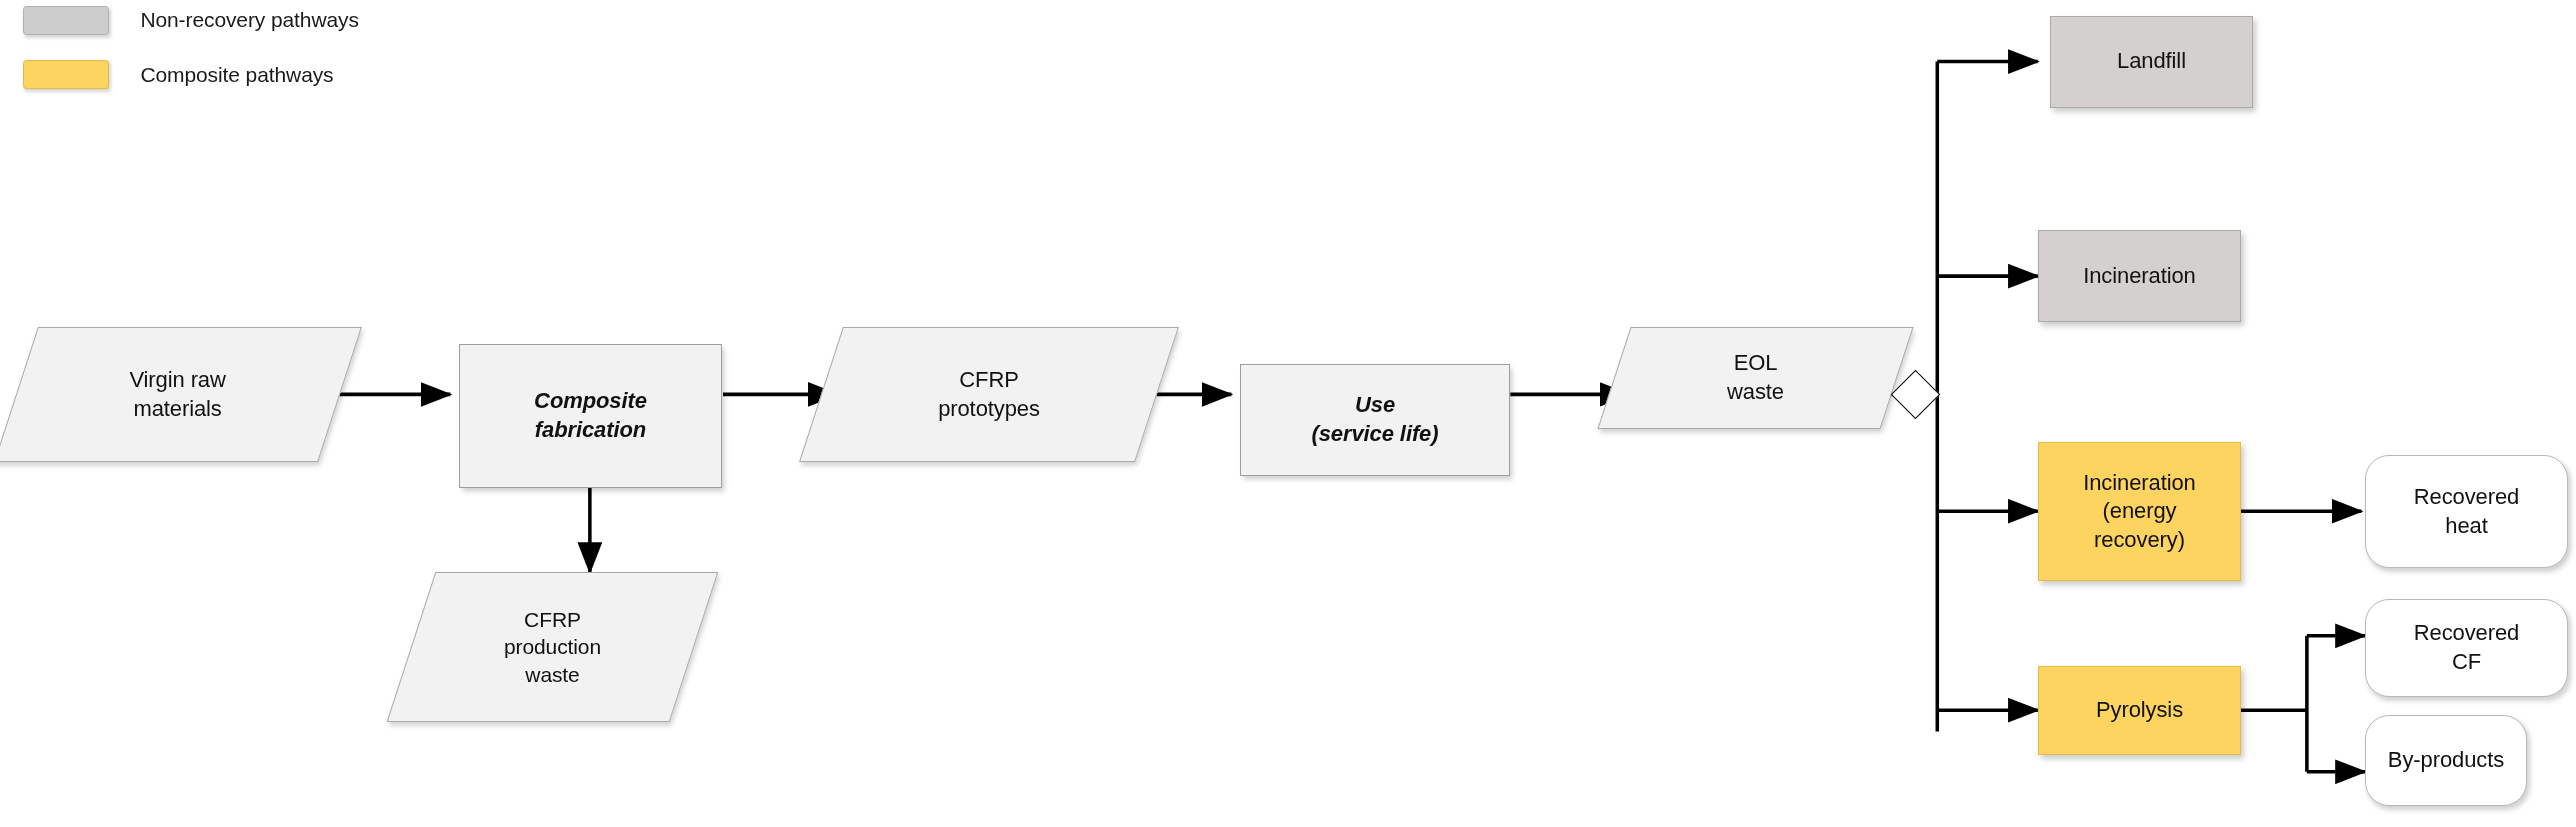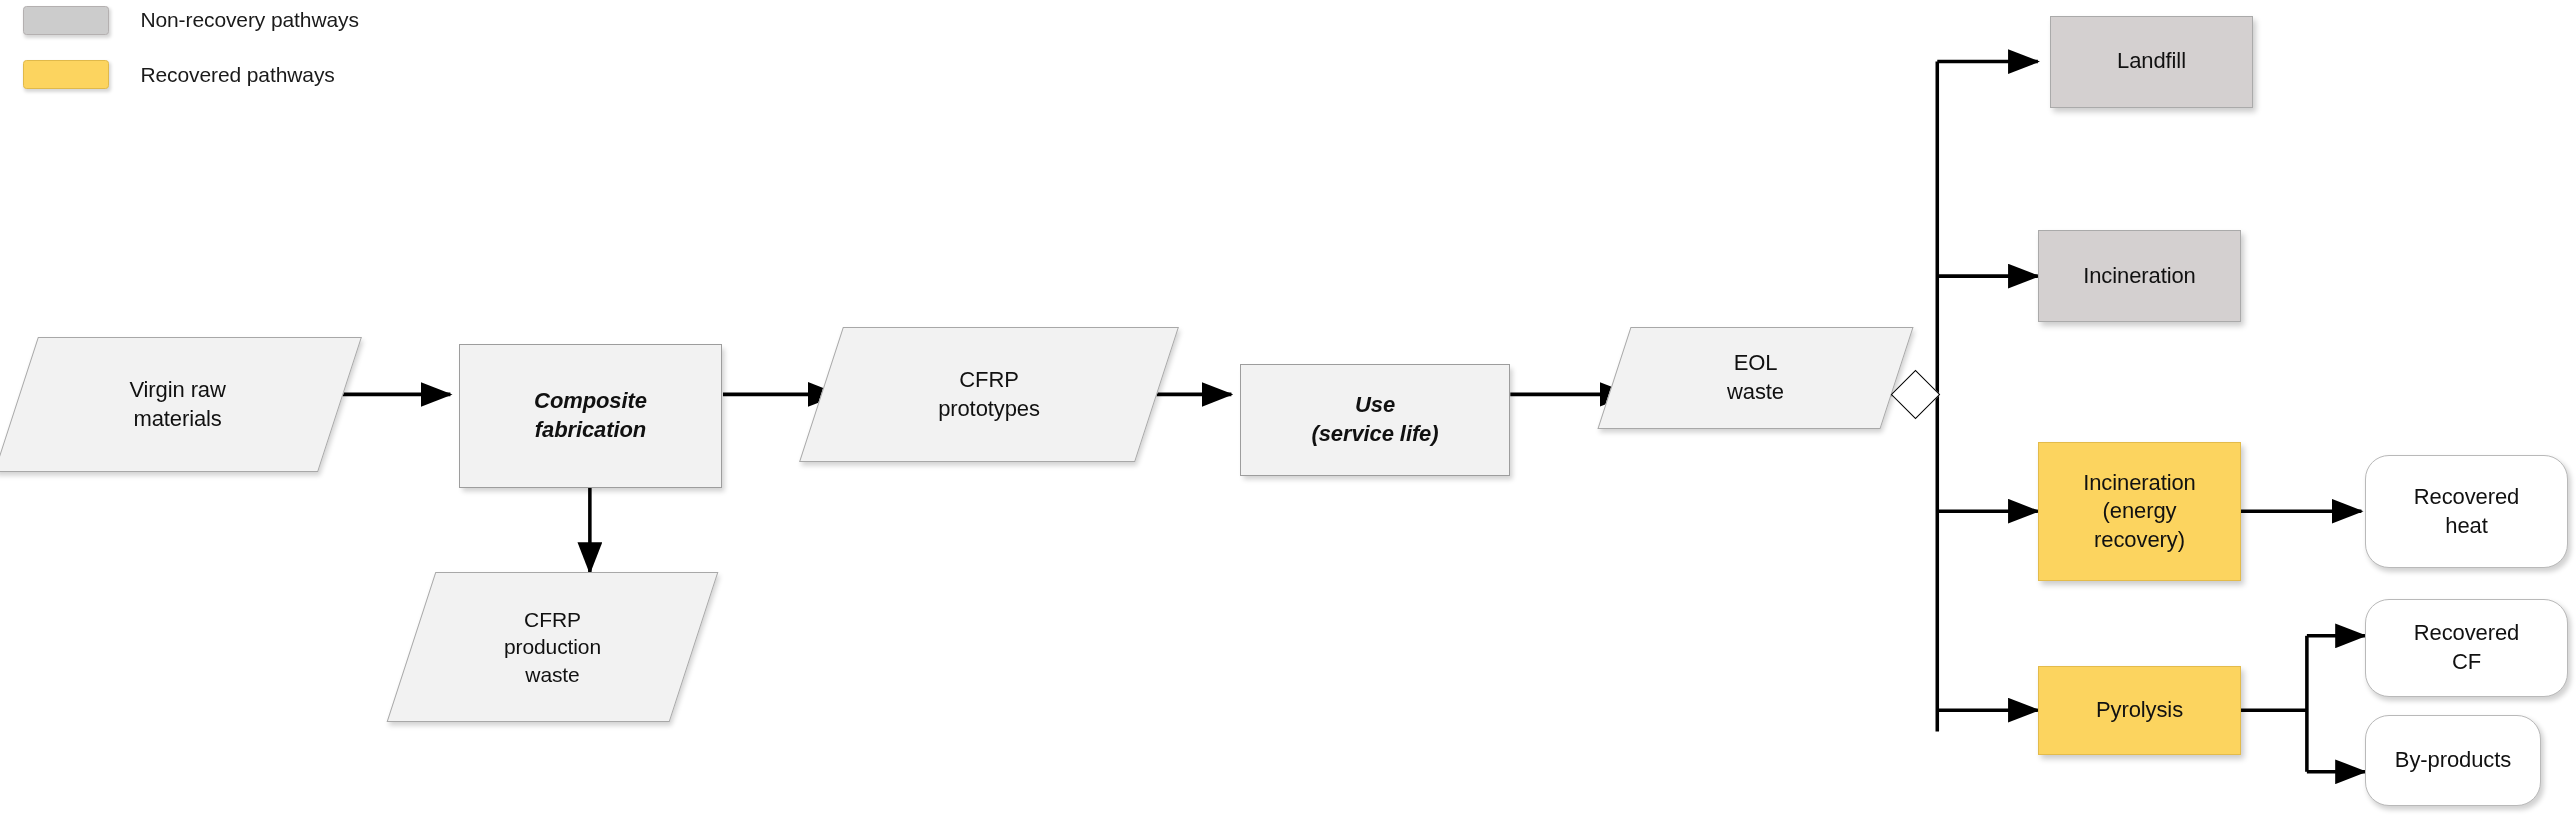--- a/index.html
+++ b/index.html
@@ -172,24 +172,24 @@
     </g>
   </svg>
 
   <div class="legend-row" style="left:23.4px; top:5.7px;">
     <div class="legend-swatch" style="background:#cccccc;"></div>
     <div class="legend-label">Non-recovery pathways</div>
   </div>
 
   <div class="legend-row" style="left:23.4px; top:60px;">
     <div class="legend-swatch" style="background:#fcd45f; border-color:#e0b94a;"></div>
-    <div class="legend-label">Recovered pathways</div>
-  </div>
-
-  <div class="node parallelogram" style="left:15.6px; top:337px; width:324px; height:135px;">
+    <div class="legend-label">Composite pathways</div>
+  </div>
+
+  <div class="node parallelogram" style="left:15.6px; top:327px; width:324px; height:135px;">
     <div class="skew-bg"></div>
     <span class="node-label" style="white-space:pre-line;">Virgin raw
 materials</span>
   </div>
 
   <div class="node rect-process" style="left:459px; top:344px; width:263px; height:144px;">
     <span class="node-label" style="white-space:pre-line;">Composite
 fabrication</span>
   </div>
 
@@ -240,18 +240,18 @@
   <div class="node capsule" style="left:2365px; top:455px; width:203px; height:113px;">
     <span class="node-label" style="white-space:pre-line;">Recovered
 heat</span>
   </div>
 
   <div class="node capsule" style="left:2365px; top:599px; width:203px; height:98px;">
     <span class="node-label" style="white-space:pre-line;">Recovered
 CF</span>
   </div>
 
-  <div class="node capsule" style="left:2365px; top:715px; width:176px; height:91px;justify-content:flex-end;">
+  <div class="node capsule" style="left:2365px; top:715px; width:162px; height:91px;justify-content:flex-end;">
     <span class="node-label" style="white-space:pre-line;">By-products</span>
   </div>
 
 </div>
 
 
 </body></html>

